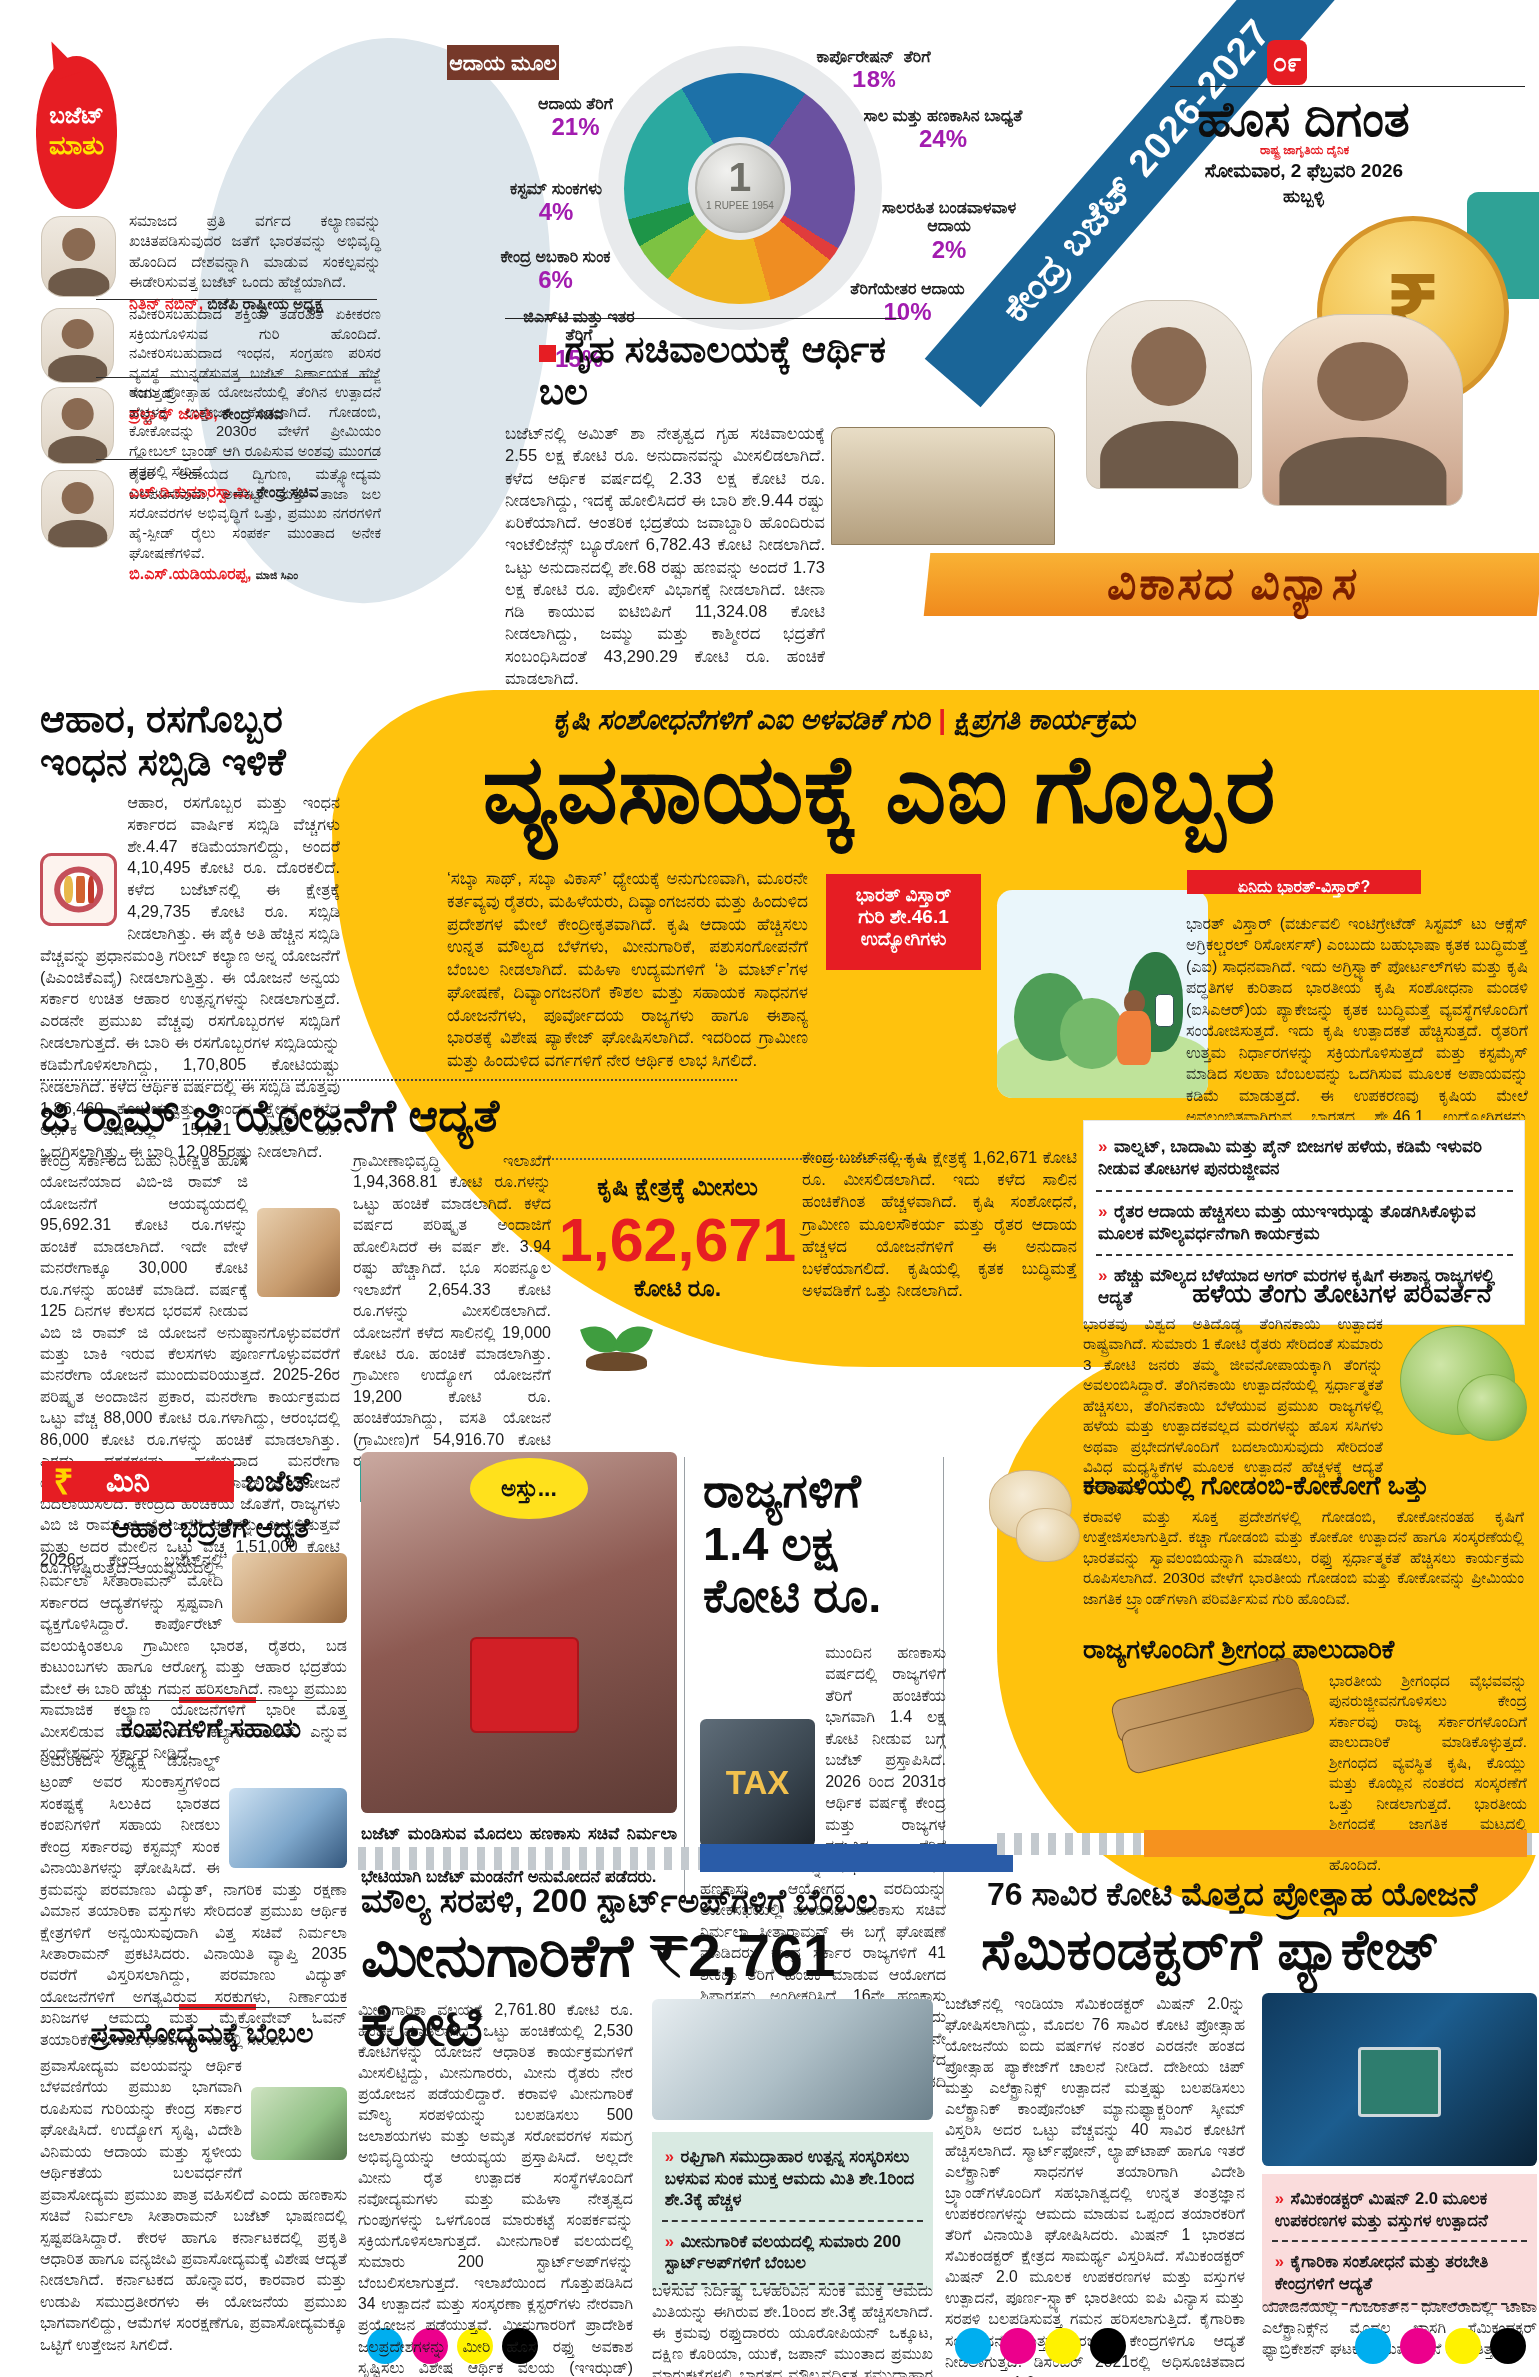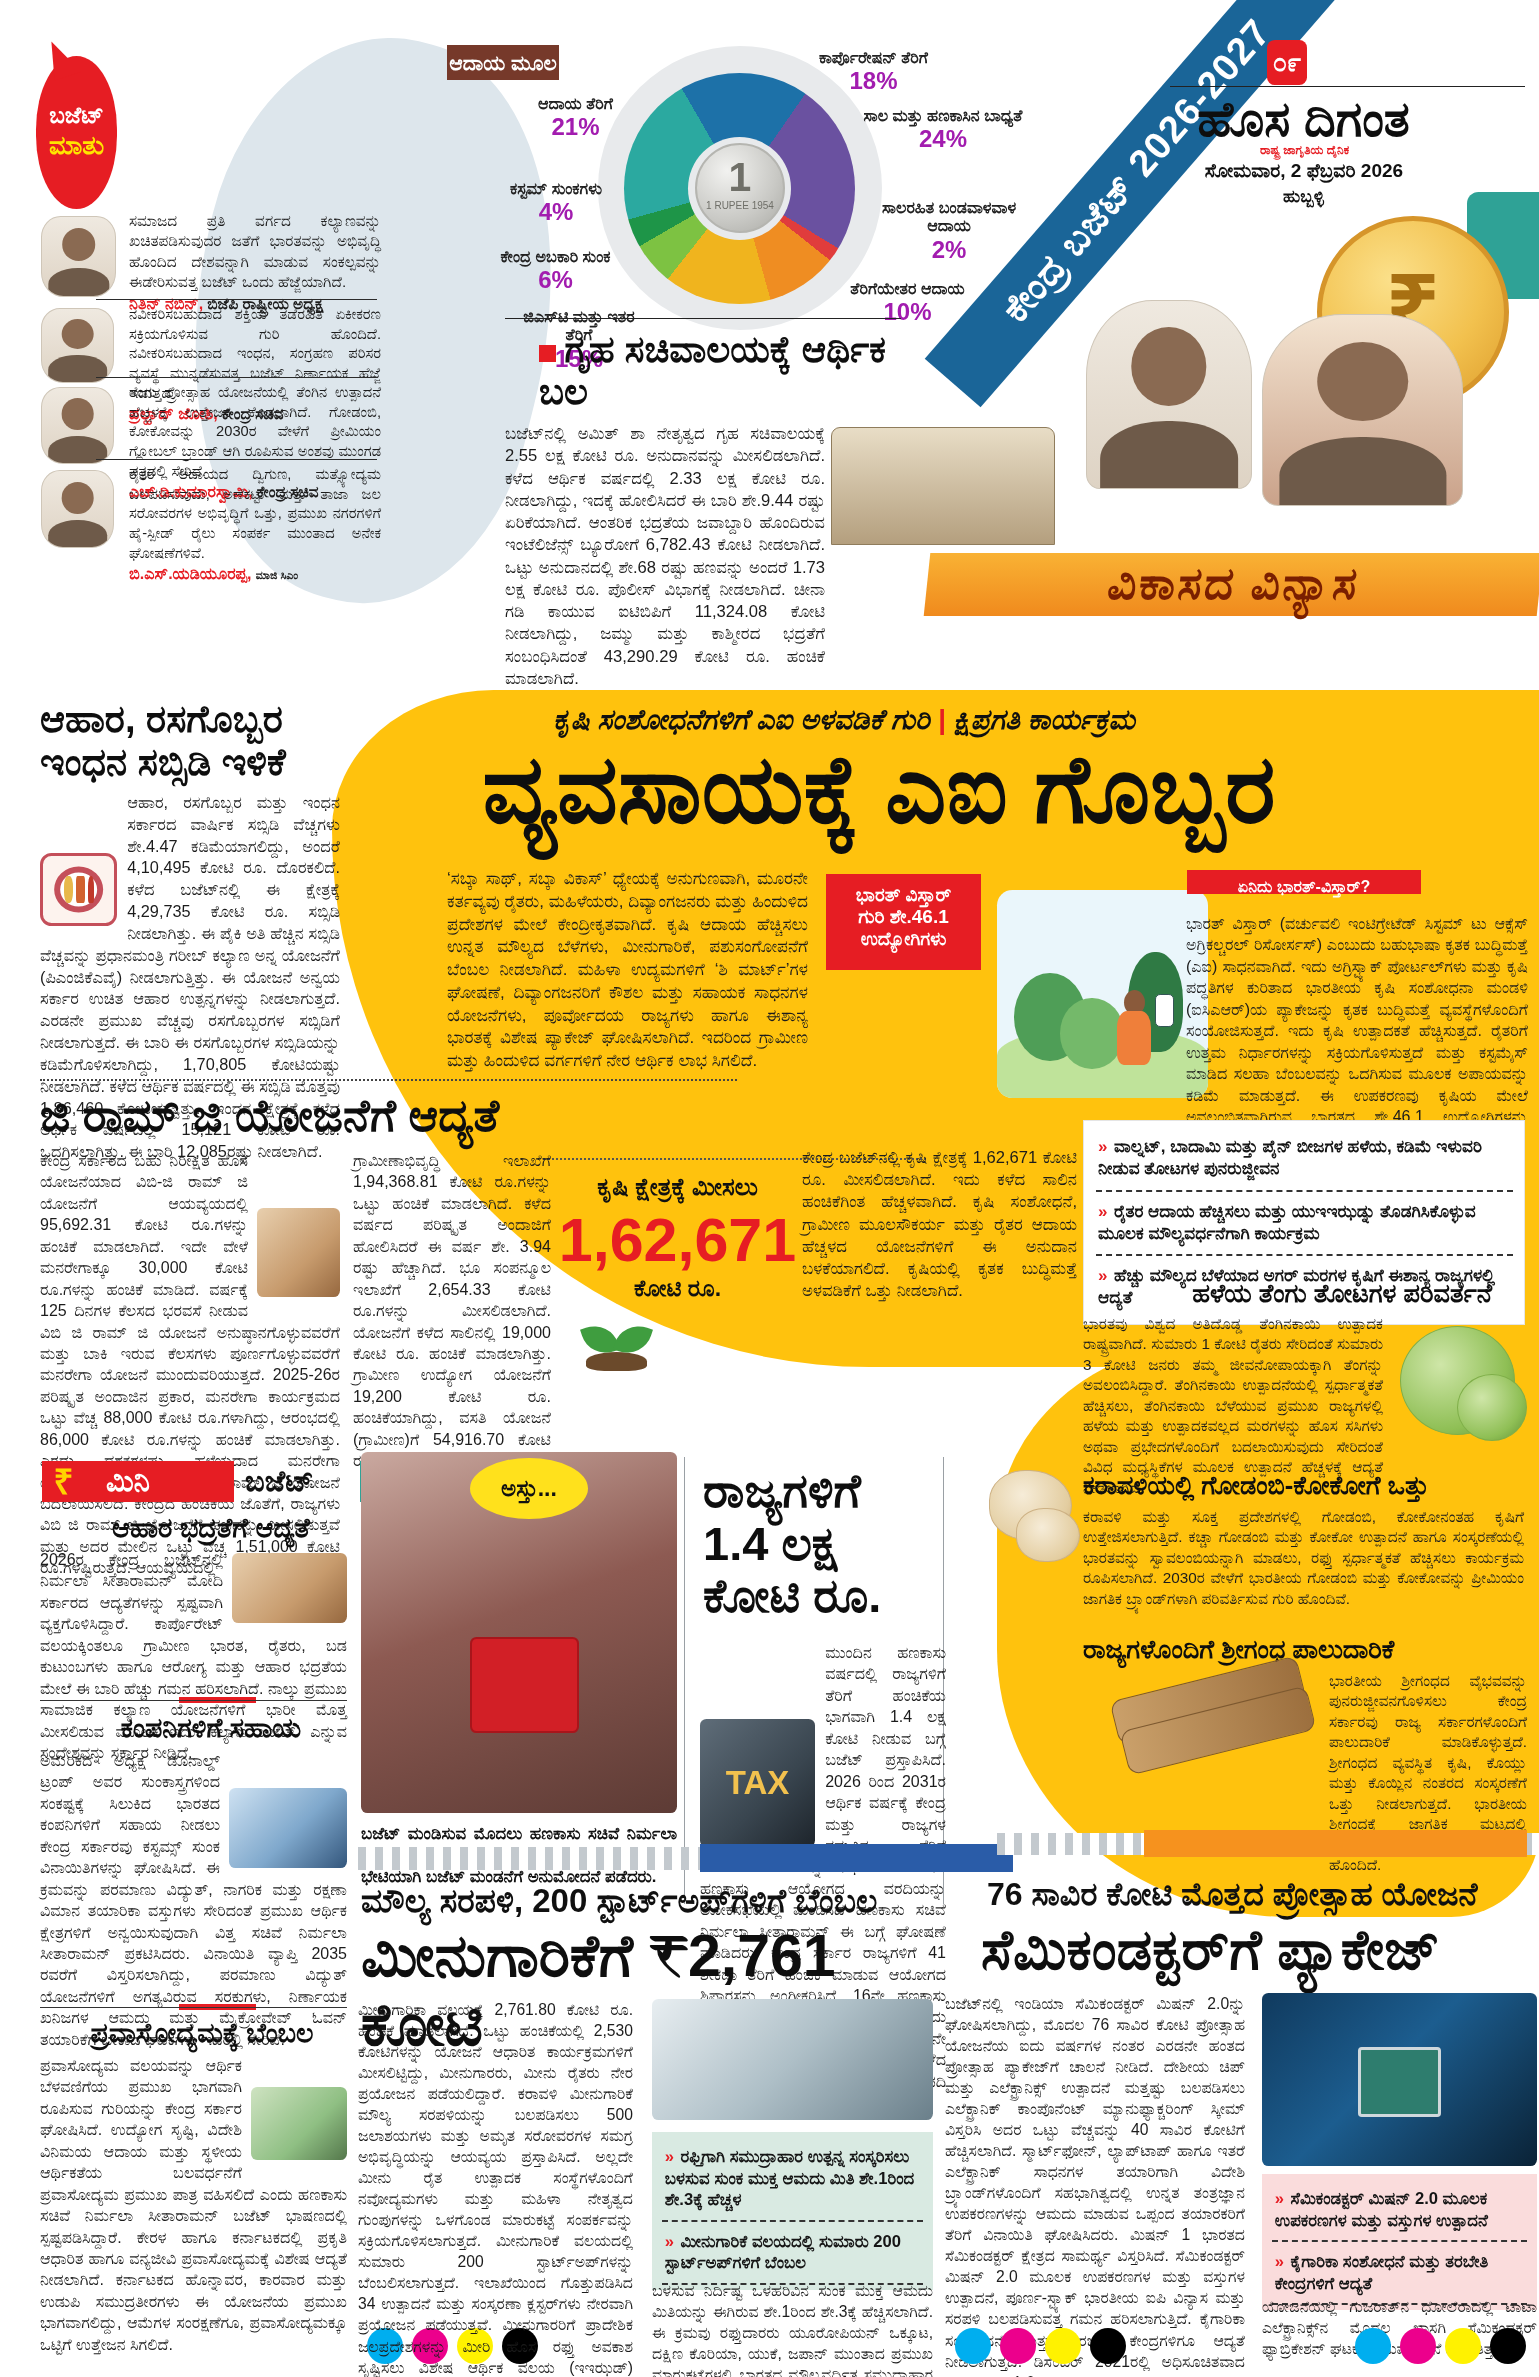--- a/index.html
+++ b/index.html
@@ -142,21 +142,21 @@
   </div>
   <div class="abs plbl" style="left:492px;top:180px;width:128px;">
     <span>ಕಸ್ಟಮ್ ಸುಂಕಗಳು</span><span class="pct">4%</span>
   </div>
   <div class="abs plbl" style="left:487px;top:248px;width:137px;">
     <span>ಕೇಂದ್ರ ಅಬಕಾರಿ ಸುಂಕ</span><span class="pct">6%</span>
   </div>
   <div class="abs plbl" style="left:515px;top:308px;width:128px;">
     <span>ಜಿಎಸ್‌ಟಿ ಮತ್ತು ಇತರ ತೆರಿಗೆ</span><span class="pct">15%</span>
   </div>
-  <div class="abs plbl" style="left:789px;top:49px;width:169px;">
+  <div class="abs plbl" style="left:789px;top:49px;width:169px;font-family:Liberation Mono, monospace;">
     <span>ಕಾರ್ಪೊರೇಷನ್ ತೆರಿಗೆ</span><span class="pct">18%</span>
   </div>
   <div class="abs plbl" style="left:860px;top:107px;width:166px;">
     <span>ಸಾಲ ಮತ್ತು ಹಣಕಾಸಿನ ಬಾಧ್ಯತೆ</span><span class="pct">24%</span>
   </div>
   <div class="abs plbl" style="left:869px;top:199px;width:160px;">
     <span>ಸಾಲರಹಿತ ಬಂಡವಾಳವಾಳ ಆದಾಯ</span><span class="pct">2%</span>
   </div>
   <div class="abs plbl" style="left:831px;top:280px;width:153px;">
     <span>ತೆರಿಗೆಯೇತರ ಆದಾಯ</span><span class="pct">10%</span>

